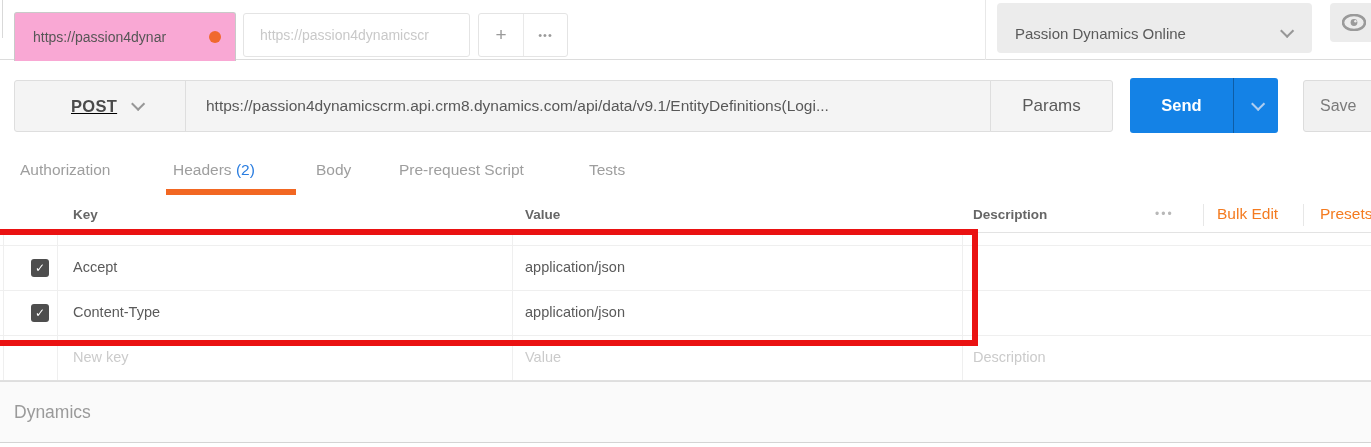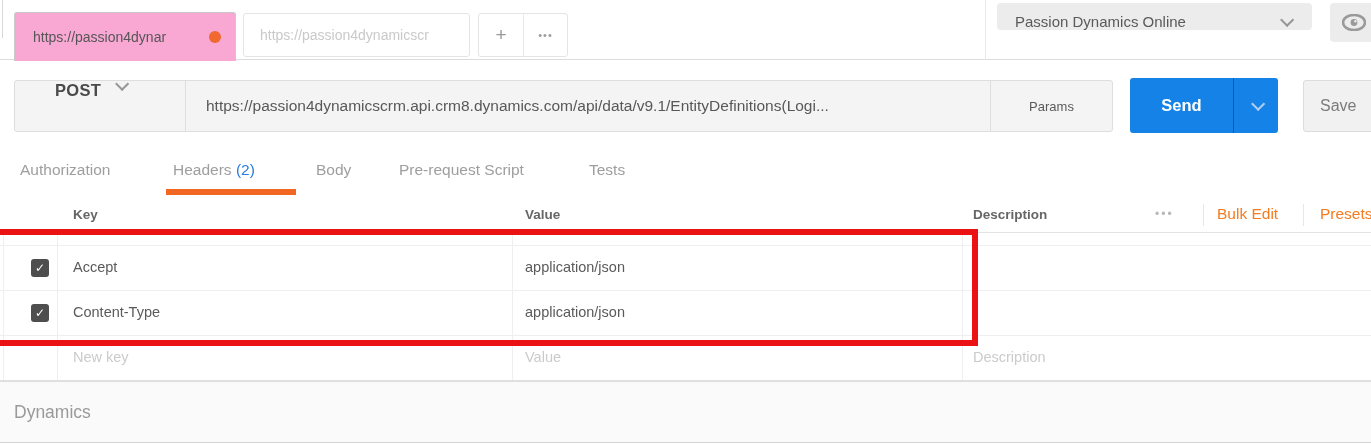--- a/index.html
+++ b/index.html
@@ -30,49 +30,49 @@
   #tab-actions {
     left:478px; top:13px; height:44px; background:#fff; display:flex;
     border:1px solid #e4e4e4; border-radius:3px; color:#9a9a9a;
   }
   #tab-actions .cell { width:44px; display:flex; align-items:center; justify-content:center; cursor:pointer; }
   #tab-actions .cell + .cell { border-left:1px solid #e9e9e9; }
   #new-tab-btn { font-size:19px; }
   #more-tabs-btn { font-size:11px; letter-spacing:1px; }
   #topbar-divider { left:985px; top:0; width:1px; height:60px; background:#e8e8e8; }
   #env-select {
-    left:997px; top:3px; width:315px; height:27px; background:#ececec; border-radius:4px;
+    left:997px; top:3px; width:315px; height:50px; background:#ececec; border-radius:4px;
     display:flex; align-items:center; justify-content:space-between; padding:10px 22px 0 18px;
     color:#5a5a5a; font-size:15px; cursor:pointer;
   }
   .chevron-down {
     width:10px; height:10px; border-right:2px solid #979797; border-bottom:2px solid #979797;
     transform:rotate(45deg) translateY(-3px); flex:0 0 auto;
   }
   #eye-btn {
     left:1330px; top:3px; width:55px; height:39px; background:#ececec; border-radius:4px;
     display:flex; align-items:center; padding-left:12px; cursor:pointer;
   }
 
   
   #method-box {
     left:14px; top:80px; width:172px; height:52px; background:#f4f4f4;
     border:1px solid #dedede; border-radius:3px 0 0 3px;
-    display:flex; padding-left:40px; gap:14px; cursor:pointer;
+    display:flex; align-items:center; padding-left:56px; gap:14px; cursor:pointer;text-decoration:underline;
   }
   #method-label { font-size:16.5px; font-weight:700; color:#4a4a4a; letter-spacing:.3px; }
   #url-field {
     left:185px; top:80px; width:806px; height:52px; background:#f4f4f4;
     border:1px solid #dedede; display:flex; align-items:center; padding-left:20px;
     font-size:15.5px; color:#585858; white-space:nowrap; overflow:hidden;
   }
   #params-btn {
     left:990px; top:80px; width:123px; height:52px; background:#f4f4f4;
     border:1px solid #dedede; border-radius:0 3px 3px 0;
-    display:flex; align-items:center; justify-content:center; font-size:13px; color:#5a5a5a; cursor:pointer;
+    display:flex; align-items:center; justify-content:center; font-size:17px; color:#5a5a5a; cursor:pointer;
   }
   #send-split { left:1130px; top:78px; width:148px; height:55px; background:#1482e6; border-radius:3px; display:flex; overflow:hidden; }
   #send-btn { width:103px; display:flex; align-items:center; justify-content:center;
     color:#fff; font-size:16.5px; font-weight:700; cursor:pointer; }
   #send-dropdown { width:45px; display:flex; align-items:center; justify-content:center;
     border-left:1px solid rgba(0,0,0,.28); cursor:pointer; }
   #send-dropdown .chevron-down { border-color:#aecdf0; }
   #save-btn {
     left:1303px; top:80px; width:80px; height:52px; background:#f1f1f1;
     border:1px solid #dcdcdc; border-radius:3px; display:flex; align-items:center;

